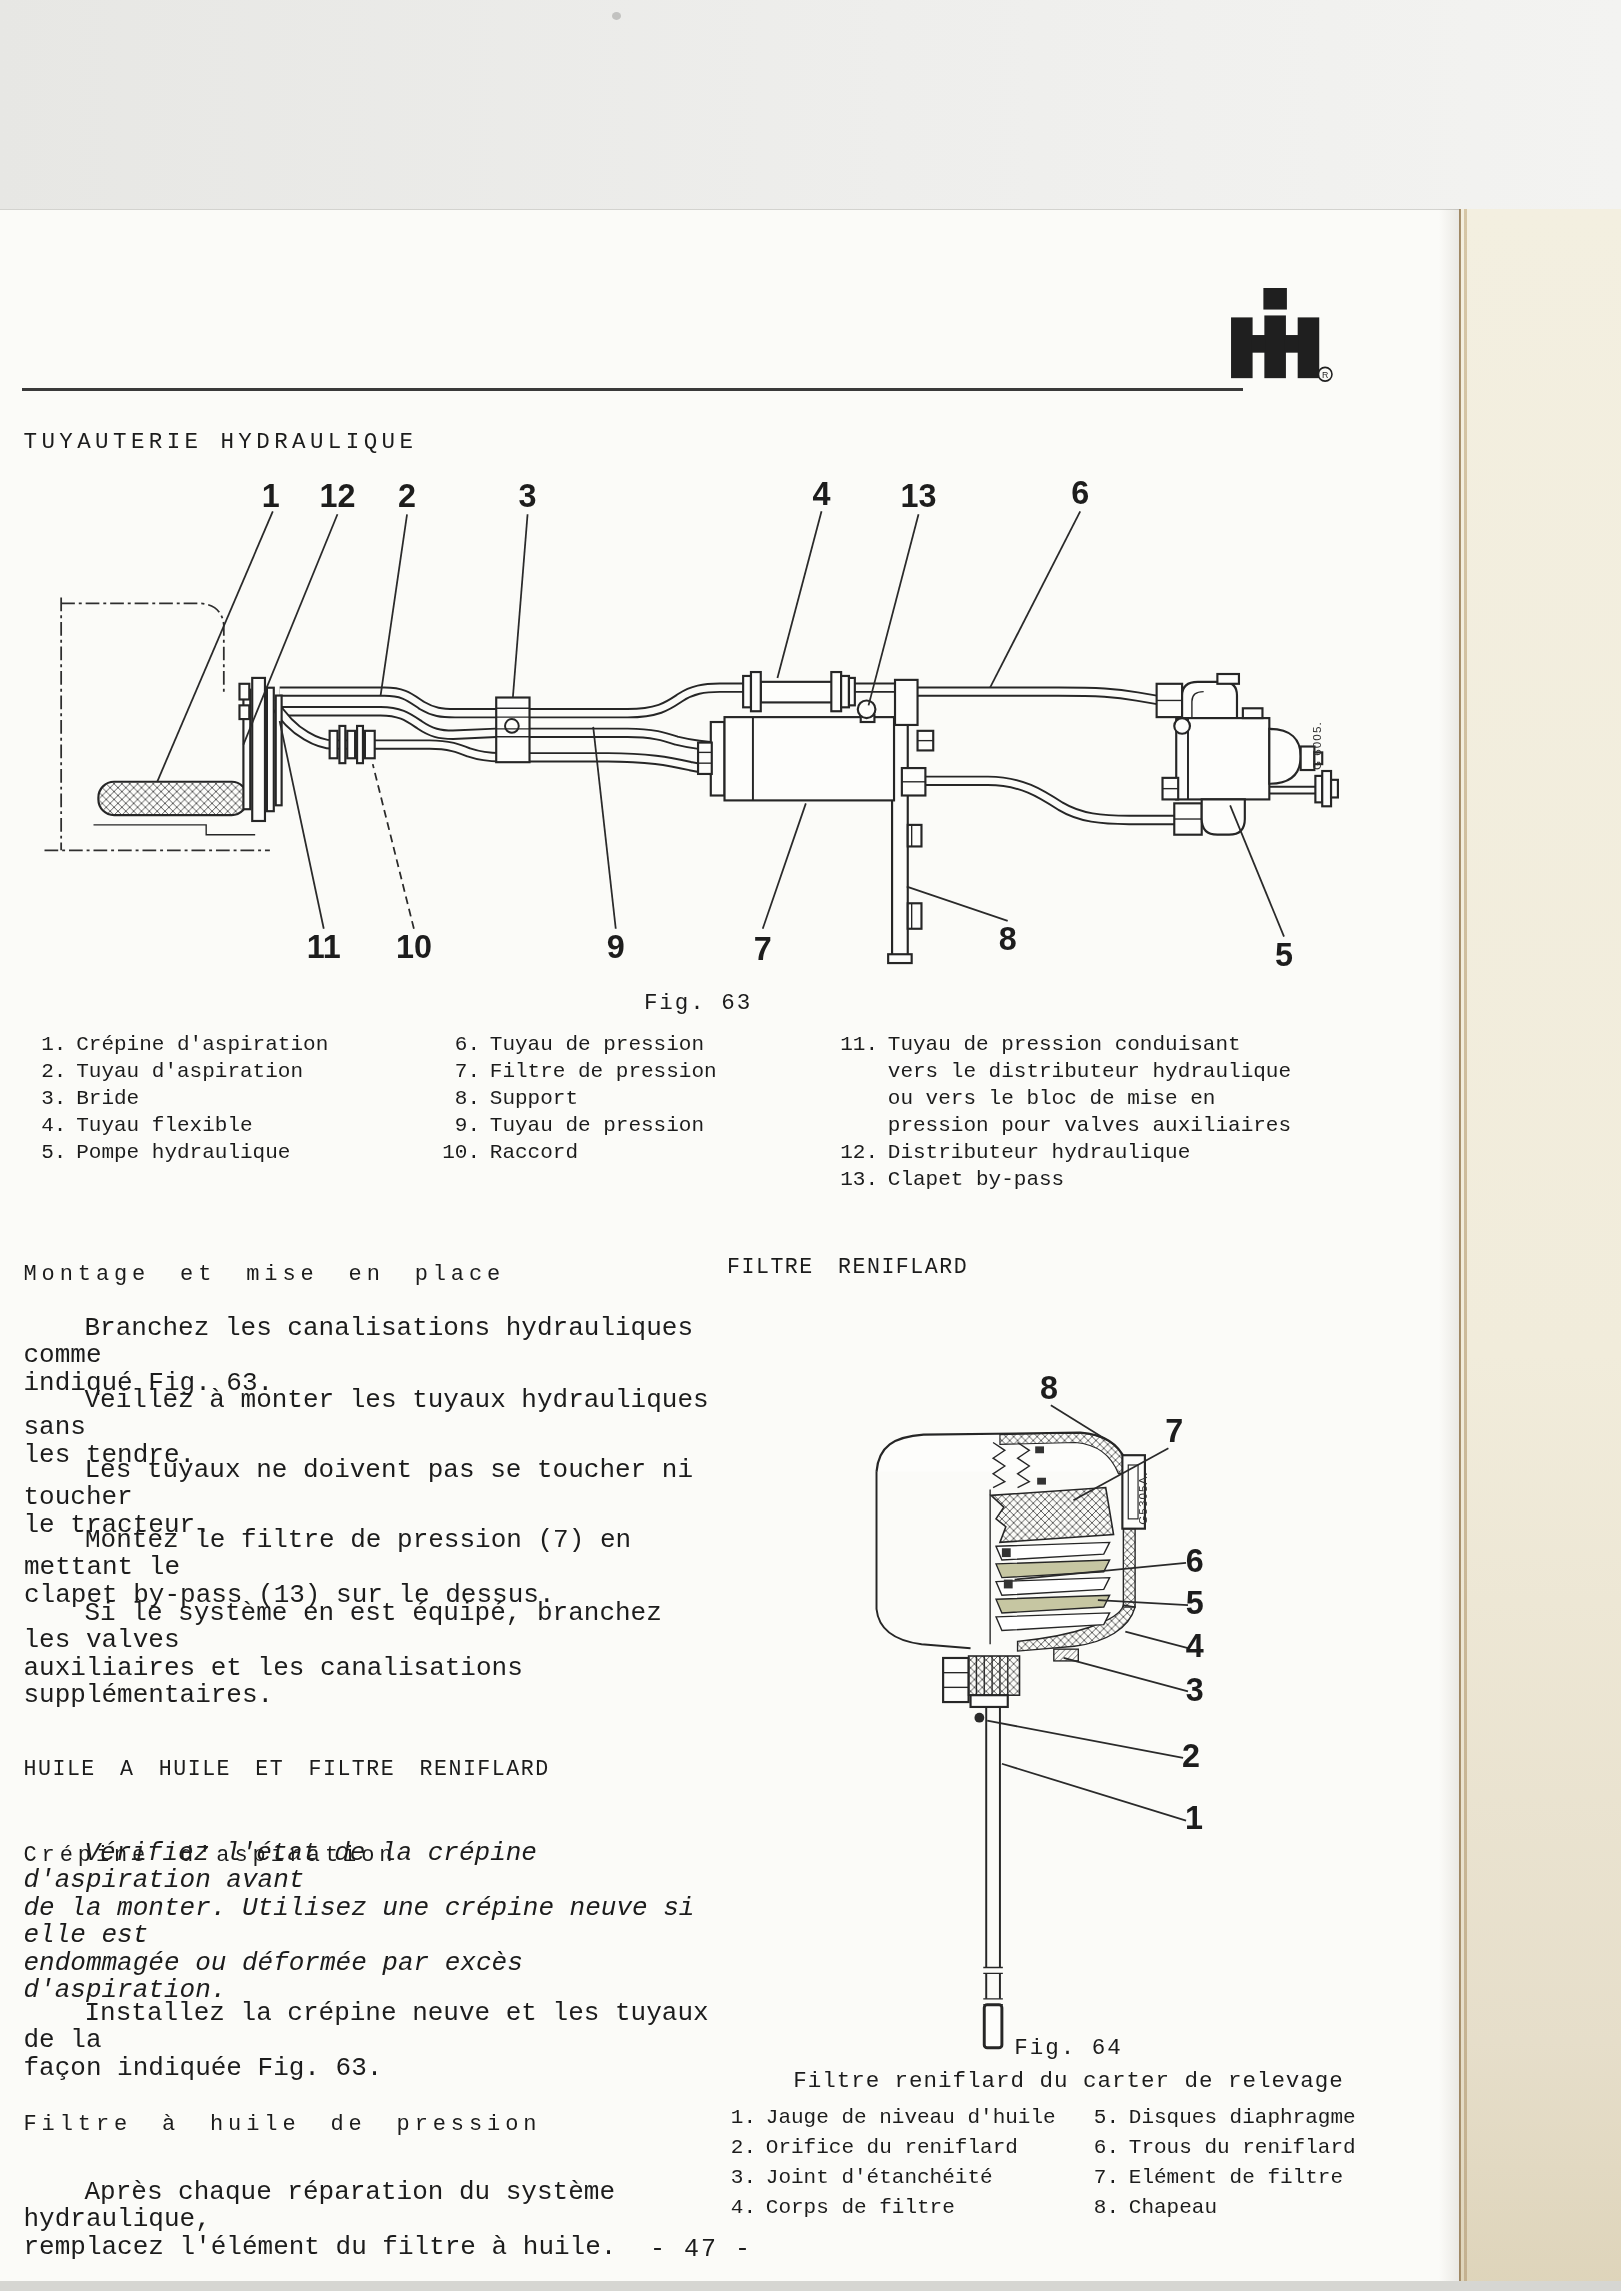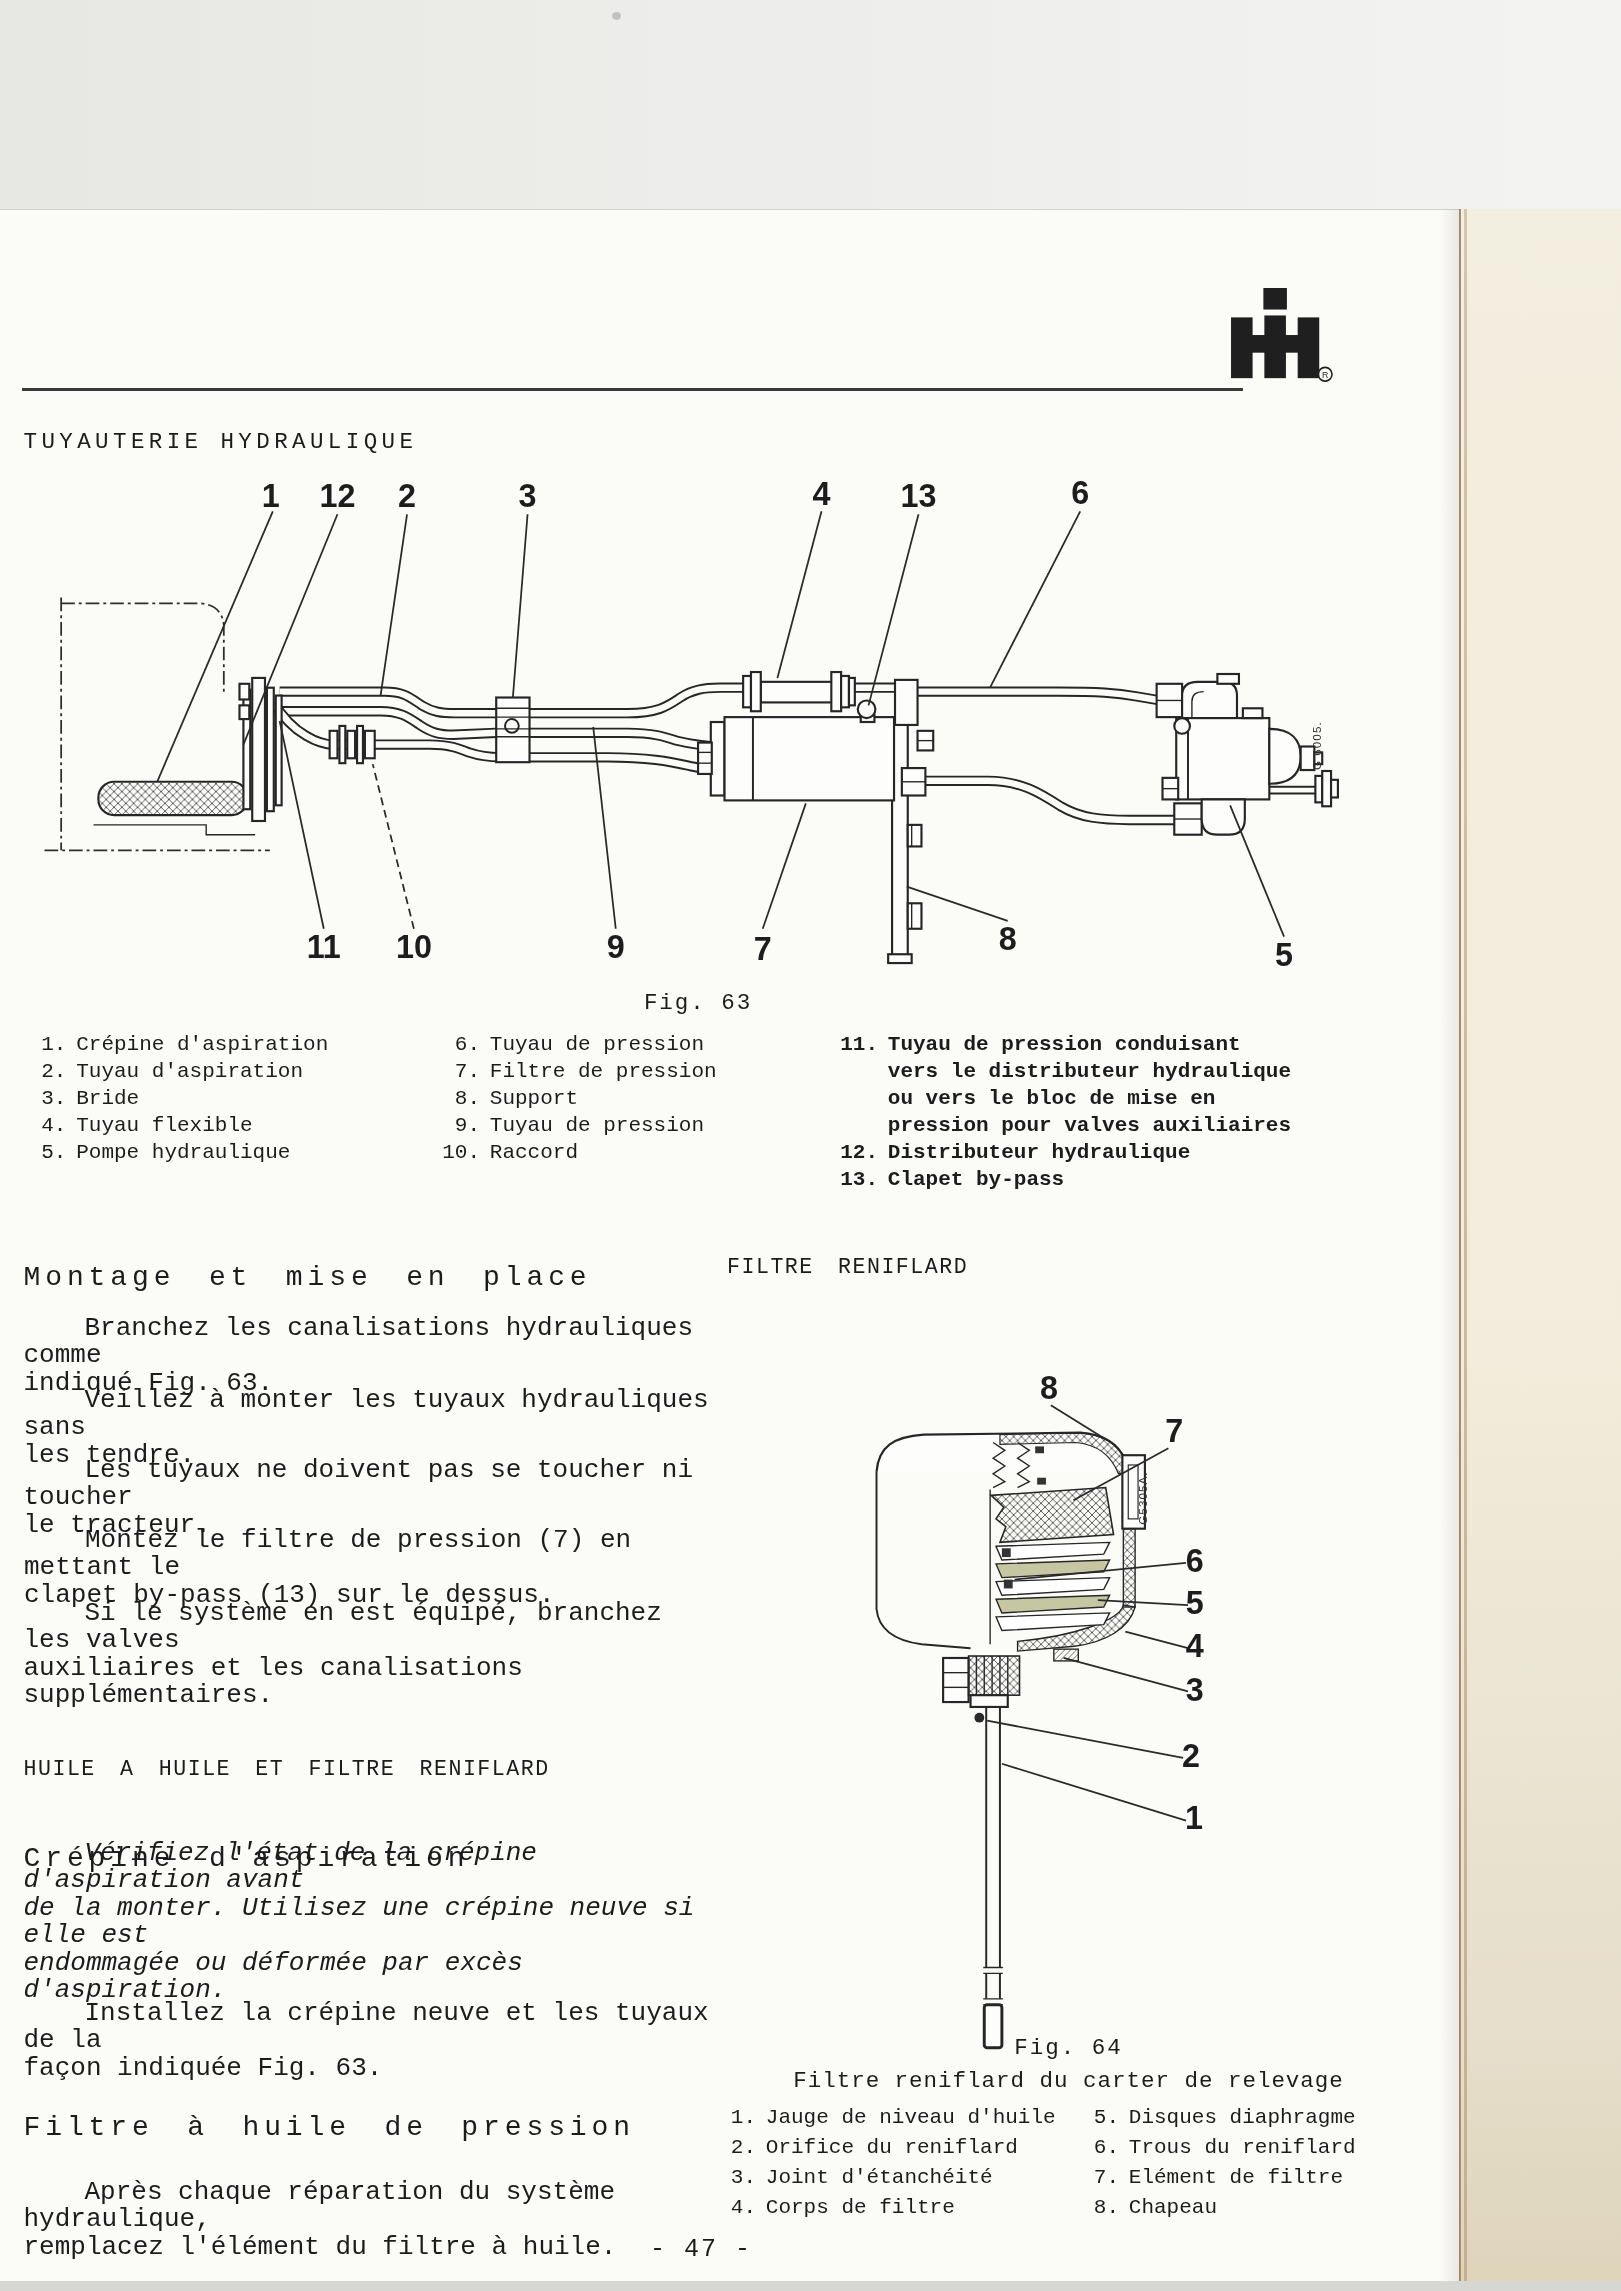--- a/index.html
+++ b/index.html
@@ -14,21 +14,21 @@
       border-left:2px solid #a8906c;}
   .creamline{left:1464px;top:209px;width:2.9px;height:2083px;background:linear-gradient(180deg,#d6c6a6,#c4b190);}
   .edgeshadow{left:1439px;top:209px;width:20.6px;height:2083px;background:linear-gradient(90deg,rgba(0,0,0,0) 0%,rgba(80,70,50,0.10) 100%);}
   .bottomband{left:0;top:2281px;width:1621px;height:10.8px;background:#d6d6d2;}
   .speck{left:612px;top:11.8px;width:8.8px;height:7.8px;border-radius:50%;background:#c2c2c0;}
 
   .title{left:23.5px;top:429px;font-size:22.5px;letter-spacing:4.4px;white-space:nowrap;}
   .rule{left:21.6px;top:388px;width:1221px;height:2.9px;background:#3a3a3a;}
 
   .h-caps{font-size:21.6px;letter-spacing:1.5px;word-spacing:9.8px;white-space:nowrap;}
-  .h-spaced{font-size:28px;letter-spacing:4.9px;word-spacing:11.8px;white-space:nowrap;}
+  .h-spaced{font-size:22px;letter-spacing:4.9px;word-spacing:11.8px;white-space:nowrap;}
   .para{width:686px;font-size:26px;line-height:27.4px;white-space:pre-line;text-indent:61px;}
   .pagenum{left:0;top:2235px;width:1402px;text-align:center;font-size:25px;letter-spacing:2px;}
 
   .plist .pl-item{display:flex;align-items:flex-start;}
   .plist{font-size:21px;line-height:27px;}
   .pl-num{flex:0 0 auto;text-align:right;}
   .pl-label{white-space:pre-line;margin-left:9.8px;}
   .w28 .pl-num{width:27.4px;} .w40 .pl-num{width:39px;} .w44 .pl-num{width:43px;}
   .w30 .pl-num{width:29px;}
 
@@ -264,21 +264,21 @@
       </div>
     <div class="pl-item">
         <span class="pl-num">9.</span>
         <span class="pl-label">Tuyau de pression</span>
       </div>
     <div class="pl-item">
         <span class="pl-num">10.</span>
         <span class="pl-label">Raccord</span>
       </div>
   </div>
-  <div class="abs plist w44" style="left:835px;top:1031px;font-weight:bold;">
+  <div class="abs plist w44" style="left:835px;top:1031px;">
     <div class="pl-item">
         <span class="pl-num">11.</span>
         <span class="pl-label">Tuyau de pression conduisant
 vers le distributeur hydraulique
 ou vers le bloc de mise en
 pression pour valves auxiliaires</span>
       </div>
     <div class="pl-item">
         <span class="pl-num">12.</span>
         <span class="pl-label">Distributeur hydraulique</span>

